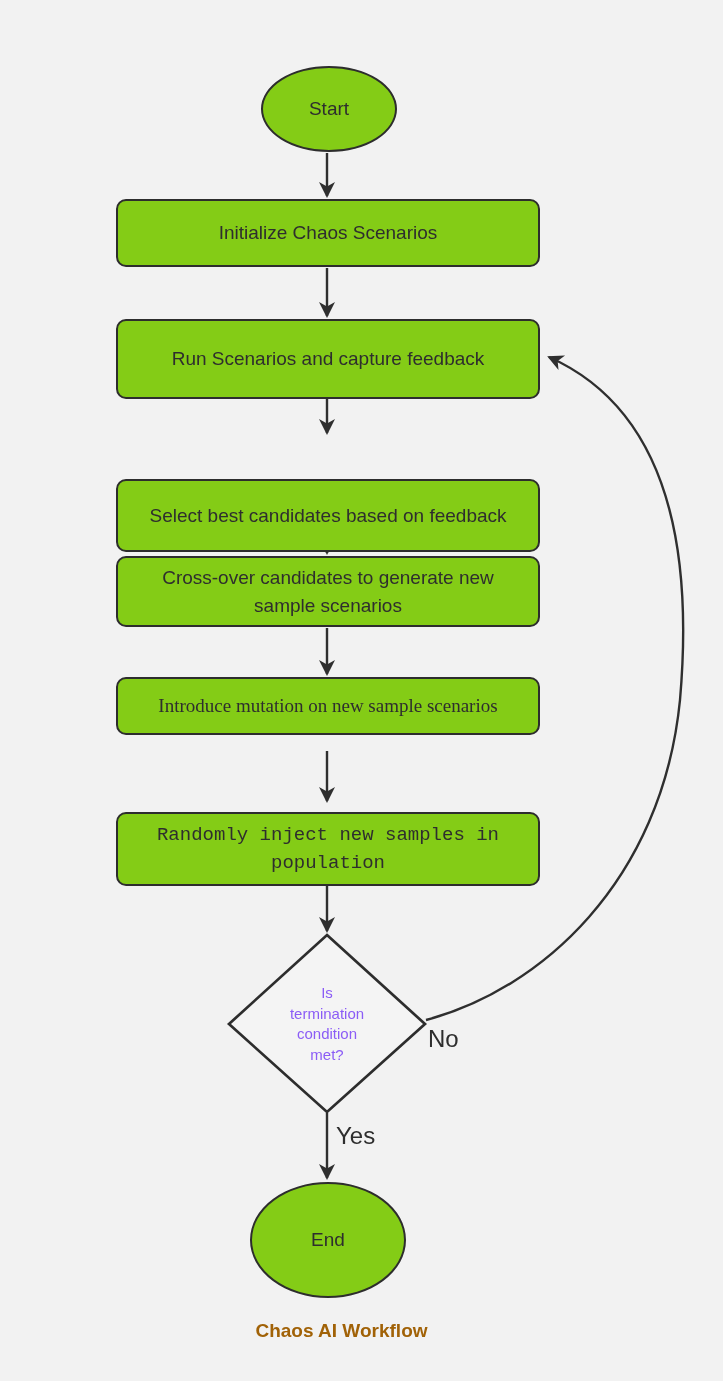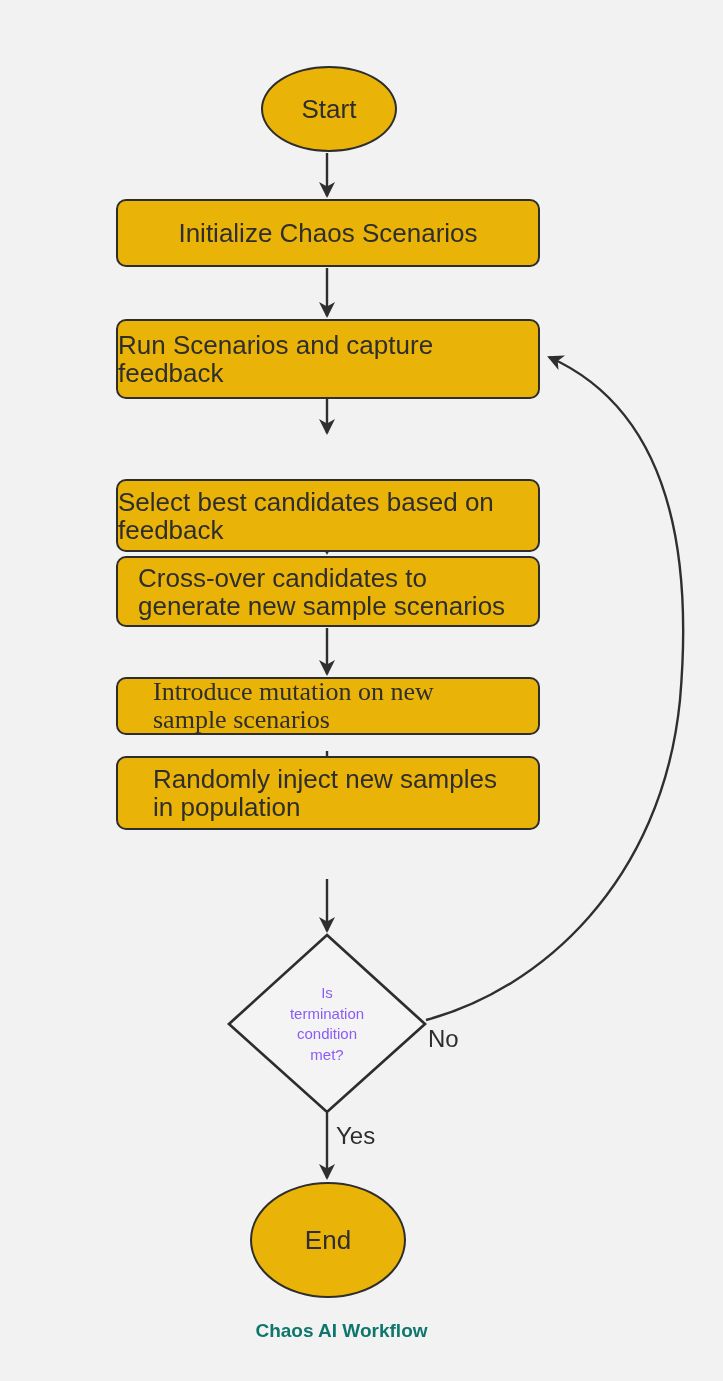--- a/index.html
+++ b/index.html
@@ -21,33 +21,34 @@
     top: 0;
     width: 723px;
     height: 1381px;
   }
   .node {
     position: absolute;
     box-sizing: border-box;
     display: flex;
     align-items: center;
     justify-content: center;
-    background: #eab308;
+    text-align: center;
+    background: #84cc16;
     border: 2.7px solid #2d2d2d;
     color: #2e2e2e;
-    font-size: 26px;
+    font-size: 19px;
     line-height: 28px;
   }
   .rect { border-radius: 10px; left: 116px; width: 424px; }
   .rect-init   { top: 199px; height: 68px; }
   .rect-run    { top: 319px; height: 80px; }
   .rect-select { top: 436px; height: 73px; margin-top: 43px; }
   .rect-cross  { top: 556px; height: 71px; }
   .rect-mutate { top: 677px; height: 58px; font-family: Liberation Serif, serif; }
-  .rect-inject { top: 756px; height: 74px; }
+  .rect-inject { top: 812px; height: 74px; font-family: Liberation Mono, monospace; }
   .wrap-380 { max-width: 380px; }
   .wrap-350 { max-width: 350px; }
   .ellipse { border-radius: 50%; }
   .ellipse-start { left: 261px; top: 66px;   width: 136px; height: 86px; }
   .ellipse-end   { left: 250px; top: 1182px; width: 156px; height: 116px; }
   .diamond-label {
     position: absolute;
     left: 267px;
     top: 983px;
     width: 120px;
@@ -64,21 +65,21 @@
   }
   .edge-label-no  { left: 428px; top: 1028px; }
   .edge-label-yes { left: 336px; top: 1125px; }
   .diagram-title {
     position: absolute;
     left: 245px;
     top: 1320px;
     width: 193px;
     text-align: center;
     white-space: nowrap;
-    color: #0f766e;
+    color: #a16207;
     font-size: 19px;
     font-weight: bold;
   }
 </style>
 </head>
 <body>
 
 <div class="canvas">
 
   <svg class="edges-layer" width="723" height="1381" viewBox="0 0 723 1381">

